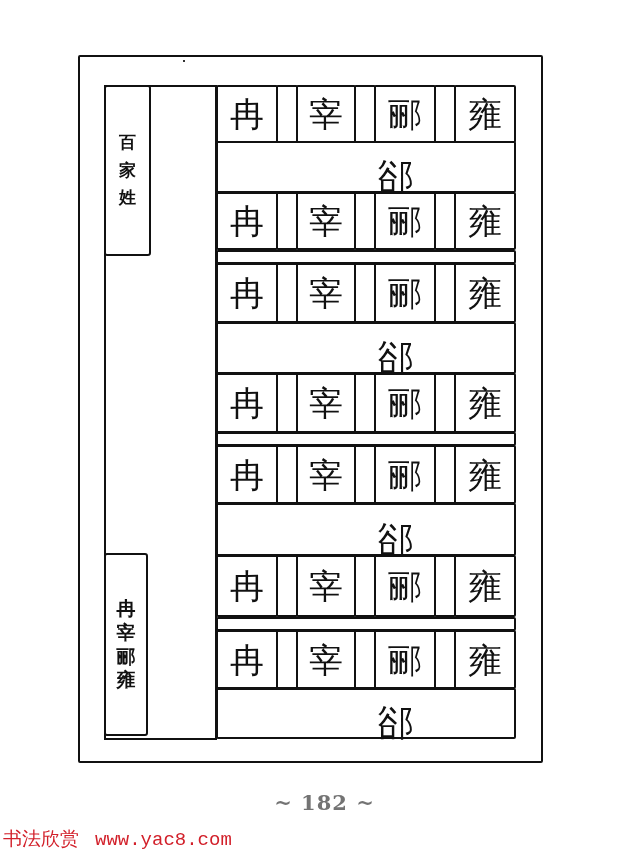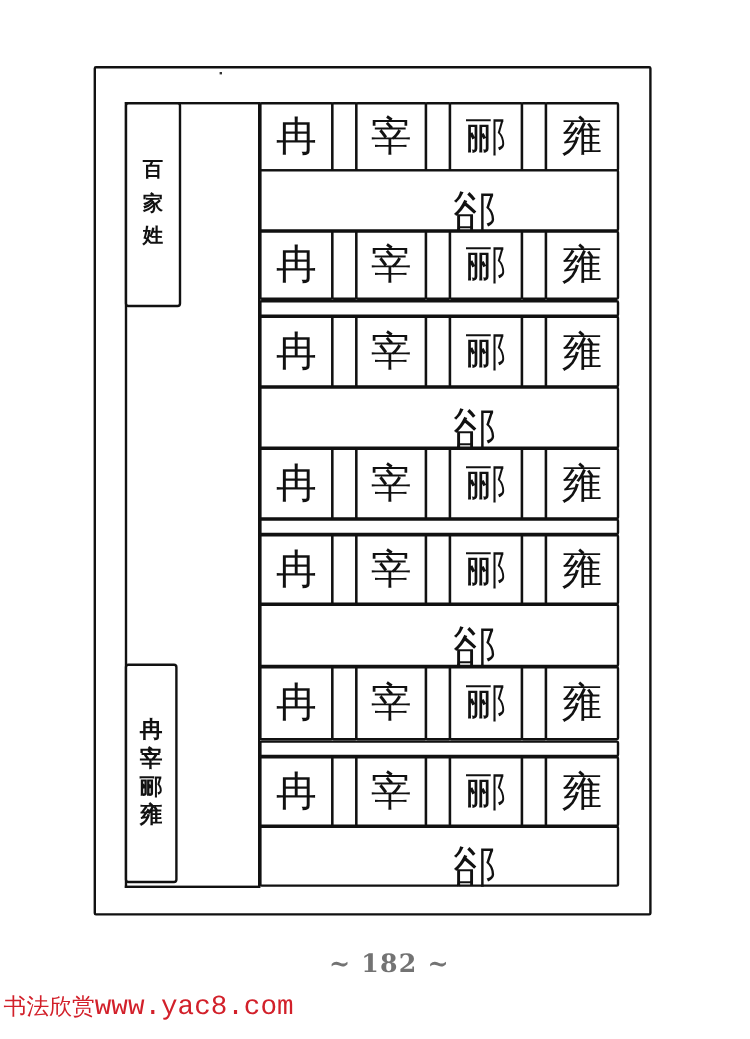--- a/index.html
+++ b/index.html
@@ -20,21 +20,21 @@
   .s0{left:60px;width:22px;}
   .c1{left:80px;width:60px;}
   .s1{left:138px;width:22px;}
   .c2{left:158px;width:62px;}
   .s2{left:218px;width:22px;}
   .c3{left:238px;width:62px;}
   .wide{position:absolute;left:216px;width:300px;border:2px solid #111;border-radius:2px;box-sizing:border-box;background:#fff;}
   .wide span{position:absolute;left:160px;bottom:-4px;font-size:36px;color:#111;line-height:1;}
   .page-num{position:absolute;left:12px;width:625px;top:790px;text-align:center;font-size:21px;font-weight:bold;color:#737373;letter-spacing:1px;}
   .watermark{position:absolute;left:3px;top:826px;font-size:19px;color:#d2202a;font-family:"DejaVu Serif",serif;}
-  .watermark .url{font-family:"Liberation Mono",monospace;font-size:23px;margin-left:0;}
+  .watermark .url{font-family:"Liberation Mono",monospace;font-size:19px;margin-left:16px;}
   .speck{position:absolute;width:2px;height:2px;background:#333;}
 </style>
 </head>
 <body>
 
 <div class="frame"></div>
 <div class="strip"></div>
 <div class="speck" style="left:183px;top:60px;"></div>
 
 <div class="label-box lb-top">

